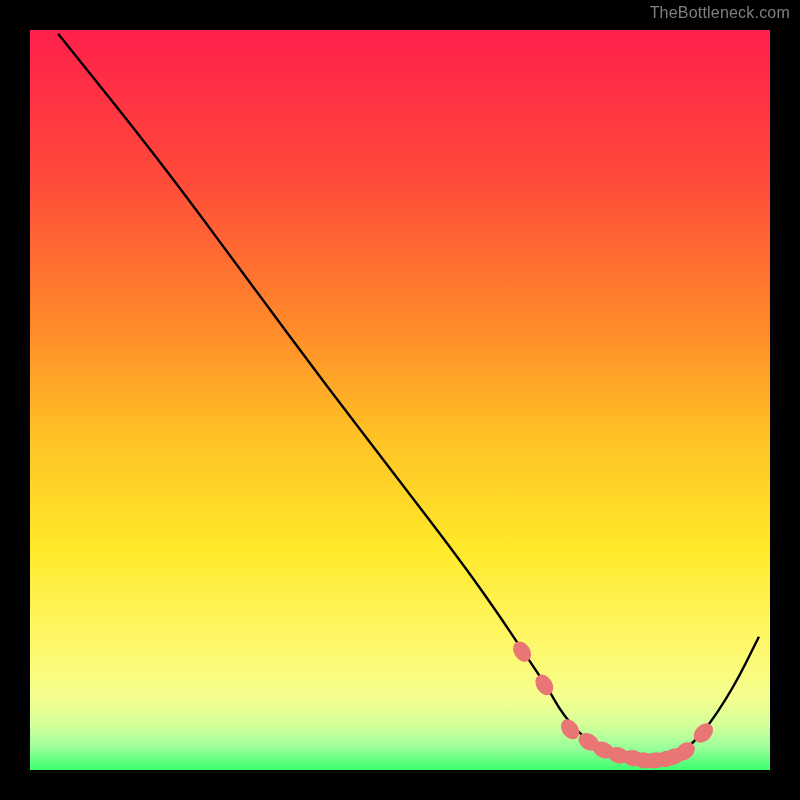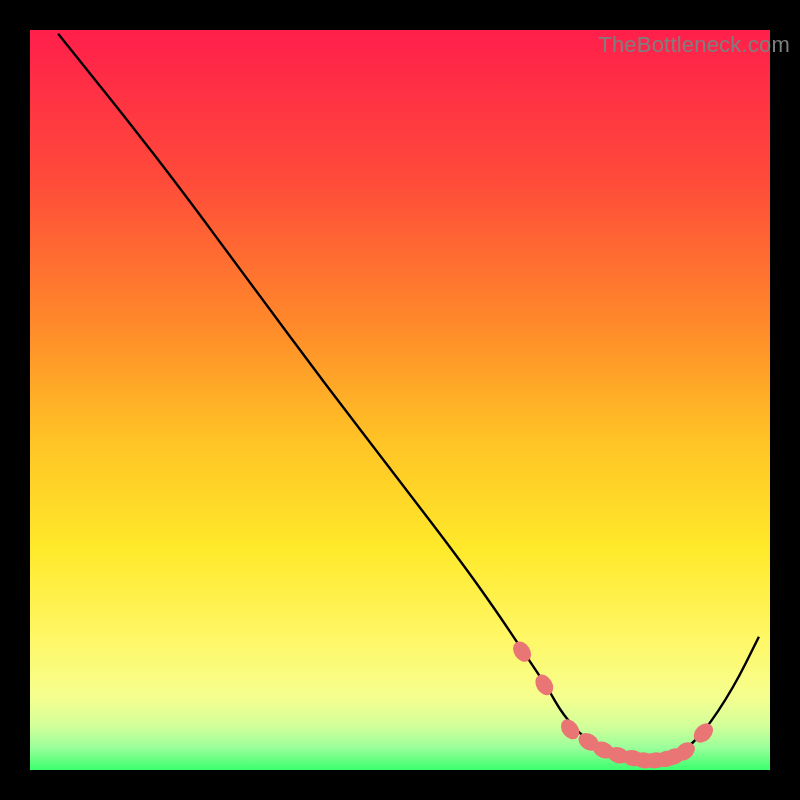--- a/index.html
+++ b/index.html
@@ -15,25 +15,24 @@
     width: 800px;
     height: 800px;
     background: #000;
   }
   .watermark {
     position: absolute;
     top: 4px;
     right: 10px;
     color: #7f7f7f;
     font-family: "Helvetica Neue", Arial, sans-serif;
-    font-size: 22px;
+    font-size: 16px;
     font-weight: 400;
     letter-spacing: 0.2px;
     z-index: 10;
-    margin-top: 28px;
   }
   svg {
     position: absolute;
     top: 0;
     left: 0;
   }
 </style>
 </head>
 <body>
 

